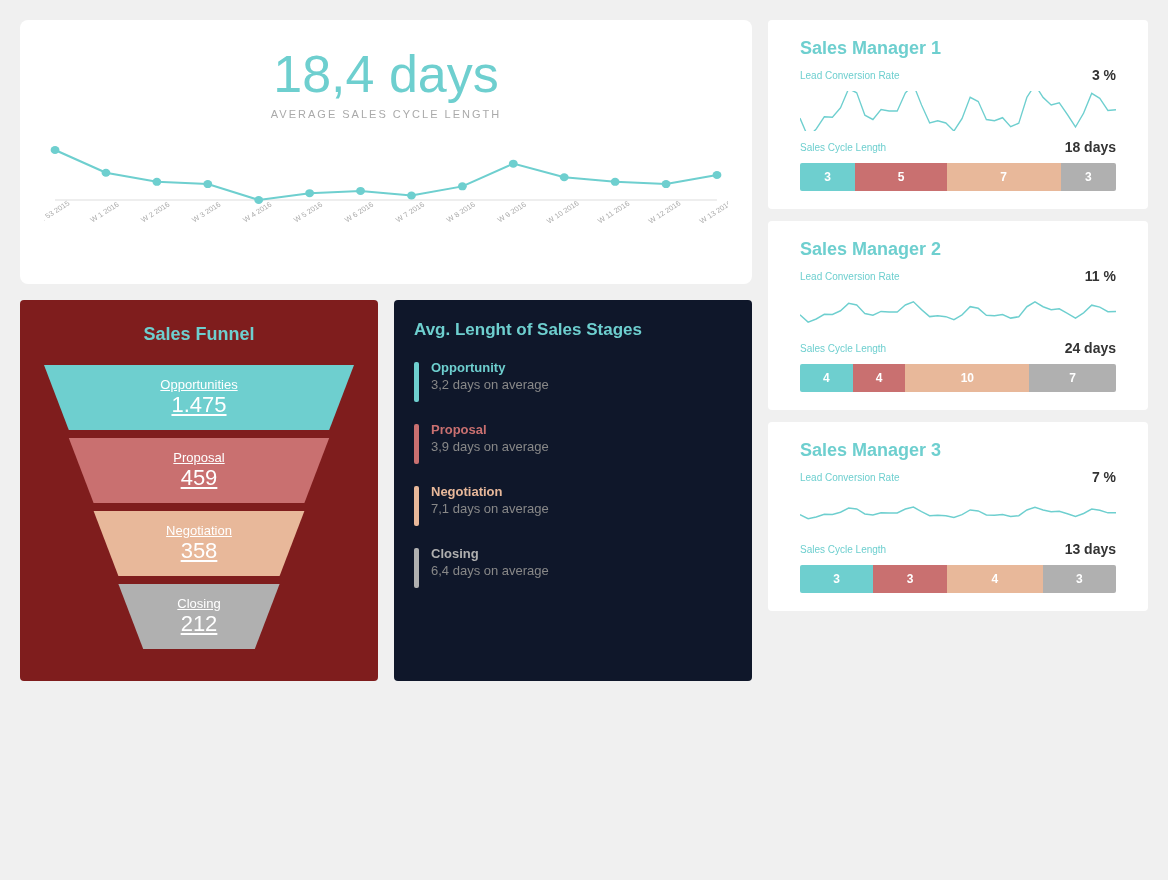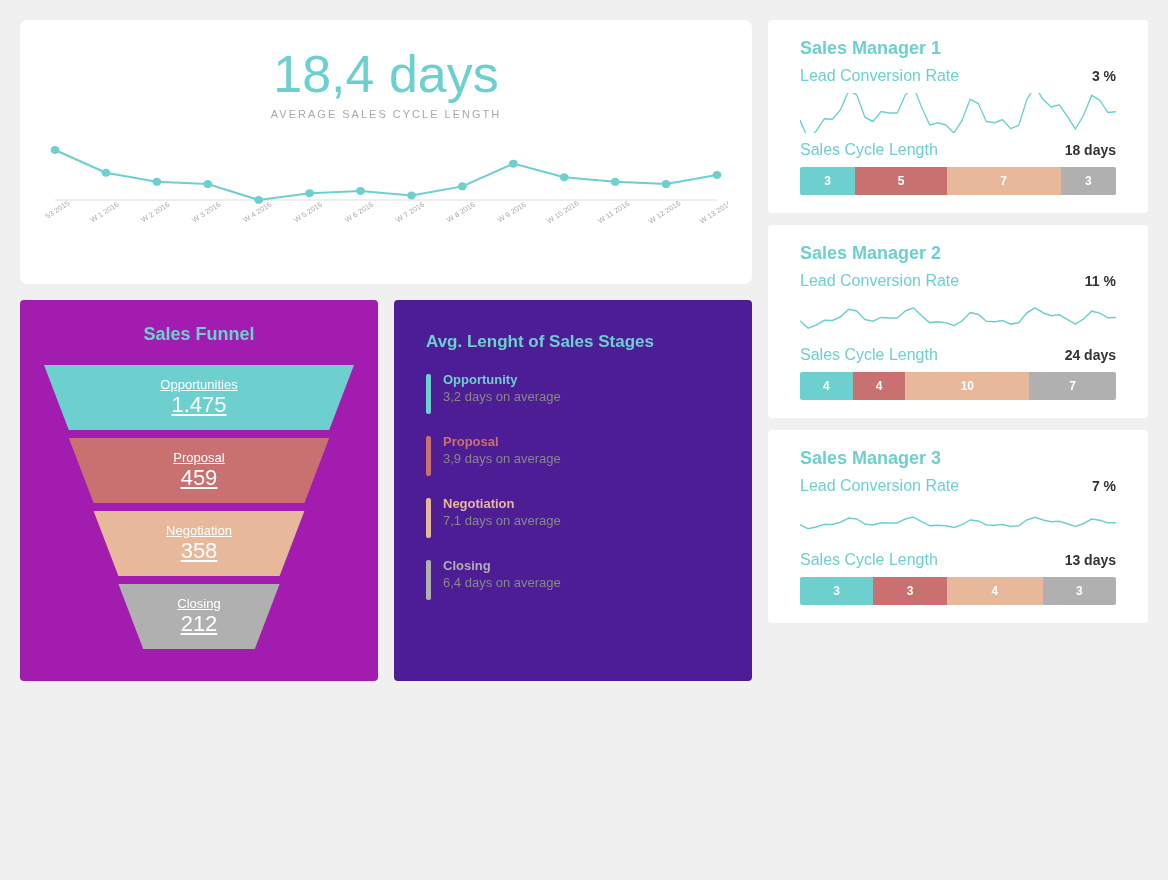--- a/index.html
+++ b/index.html
@@ -43,21 +43,21 @@
     
     .bottom-left {
       grid-column: 1;
       grid-row: 2;
       display: grid;
       grid-template-columns: 1fr 1fr;
       gap: 16px;
     }
     
     .funnel-card {
-      background: #a21caf;
+      background: #7f1d1d;
       border-radius: 4px;
       padding: 24px;
     }
     .funnel-title {
       text-align: center;
       color: #6ecfcf;
       font-size: 18px;
       font-weight: 600;
       margin-bottom: 20px;
     }
@@ -76,23 +76,23 @@
       font-weight: 300;
       display: block;
     }
     .funnel-opp { background: #6ecfcf; clip-path: polygon(0 0, 100% 0, 92% 100%, 8% 100%); }
     .funnel-prop { background: #c97070; clip-path: polygon(8% 0, 92% 0, 84% 100%, 16% 100%); }
     .funnel-neg { background: #e8b89a; clip-path: polygon(16% 0, 84% 0, 76% 100%, 24% 100%); }
     .funnel-clos { background: #b0b0b0; clip-path: polygon(24% 0, 76% 0, 68% 100%, 32% 100%); }
 
     
     .avg-stages-card {
-      background: #4c1d95;
+      background: #0f172a;
       border-radius: 4px;
-      padding: 32px;
+      padding: 20px;
     }
     .avg-stages-title {
       color: #6ecfcf;
       font-size: 17px;
       font-weight: 600;
       margin-bottom: 20px;
     }
     .stage-item {
       display: flex;
       align-items: flex-start;
@@ -144,21 +144,21 @@
       margin-bottom: 8px;
     }
     .metric-row {
       display: flex;
       justify-content: space-between;
       align-items: center;
       margin-bottom: 4px;
     }
     .metric-label {
       color: #6ecfcf;
-      font-size: 16px;
+      font-size: 10px;
     }
     .metric-value {
       color: #333;
       font-size: 14px;
       font-weight: 600;
     }
     .sparkline-container {
       height: 40px;
       margin: 8px 0;
       position: relative;

